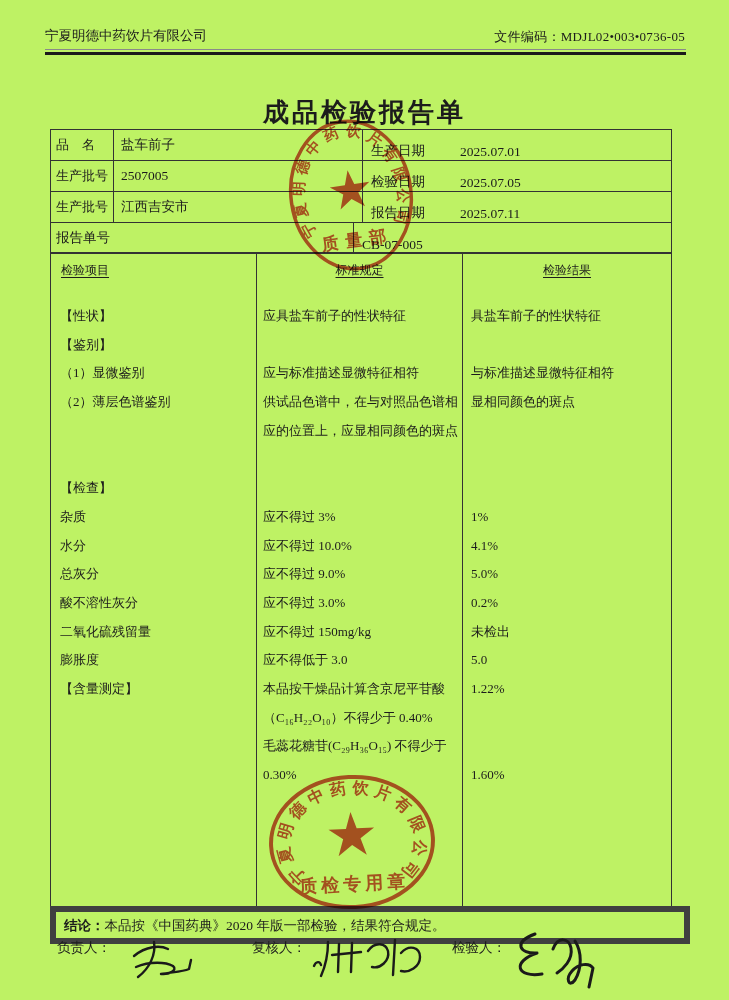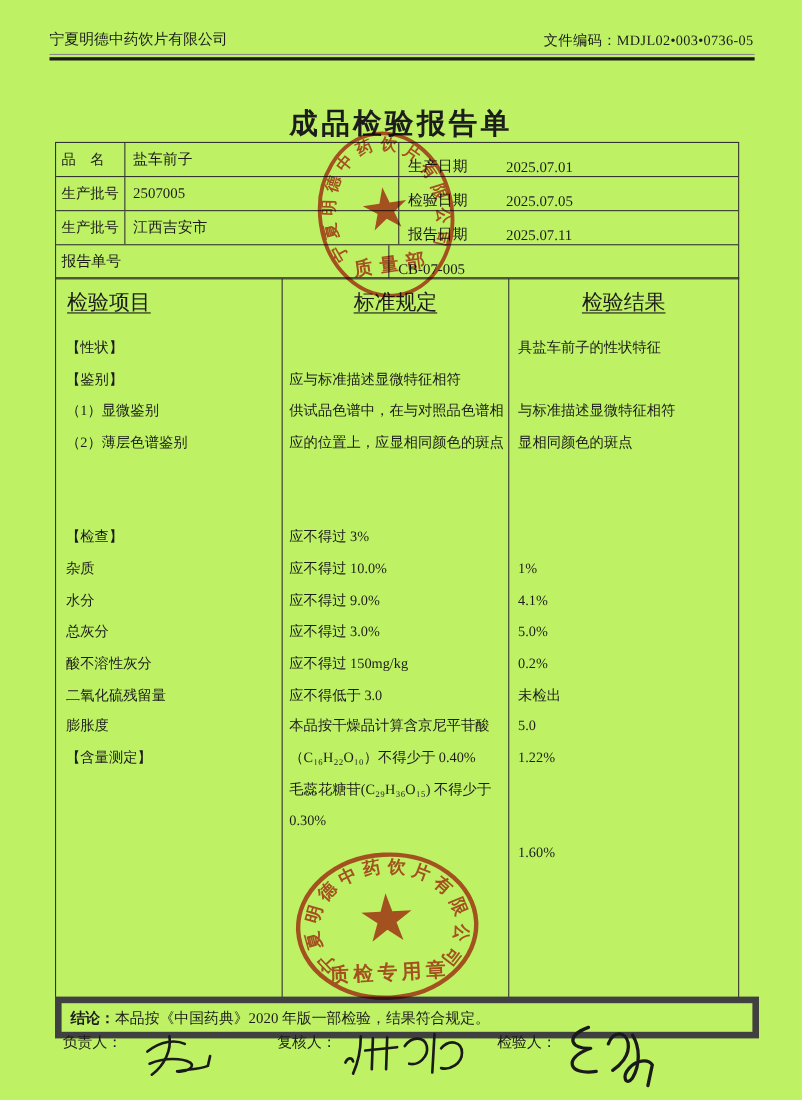--- a/index.html
+++ b/index.html
@@ -25,21 +25,21 @@
   .val{width:241px;padding-left:7px;border-right:1px solid #333;align-self:stretch;display:flex;align-items:center;}
   .rlab{width:89px;padding-left:8px;}
   .rval{flex:1;}
   .lab4{width:297px;padding-left:5px;border-right:1px solid #333;align-self:stretch;display:flex;align-items:center;}
   .rval4{flex:1;padding-left:8px;}
 
   
   .mtable{position:absolute;left:50px;top:252px;width:620px;height:654px;border:1px solid #333;display:flex;}
   .mcol{width:206px;border-right:1px solid #333;box-sizing:border-box;}
   .mcol:last-child{border-right:none;flex:1;}
-  .mhead{height:49px;padding-top:9px;box-sizing:border-box;text-align:center;font-size:19px;
+  .mhead{height:49px;padding-top:9px;box-sizing:border-box;text-align:center;font-size:12px;
          text-decoration:underline;text-underline-offset:3px;}
   .mcol.c1 .mhead{text-align:left;padding-left:10px;}
   .tline{height:28.7px;line-height:28.7px;font-size:13px;white-space:pre;overflow:visible;}
   .mcol.c1 .tline{padding-left:9px;}
   .mcol.c2 .tline{padding-left:6px;}
   .mcol.c3 .tline{padding-left:8px;}
 
   
   .concl{position:absolute;left:50px;top:906px;width:620px;height:26px;border:6px solid #404040;
          box-sizing:content-box;line-height:27px;padding-left:8px;font-size:13.5px;white-space:nowrap;}
@@ -113,20 +113,21 @@
           <div class="tline">膨胀度</div>
           <div class="tline">【含量测定】</div>
           <div class="tline"></div>
           <div class="tline"></div>
           <div class="tline"></div>
         </div>
     </div>
     <div class="mcol c2">
       <div class="mhead">标准规定</div>
       <div class="mlines">
+          <div class="tline">应具盐车前子的性状特征</div>
           <div class="tline"></div>
           <div class="tline">应与标准描述显微特征相符</div>
           <div class="tline">供试品色谱中，在与对照品色谱相</div>
           <div class="tline">应的位置上，应显相同颜色的斑点</div>
           <div class="tline"></div>
           <div class="tline"></div>
           <div class="tline">应不得过 3%</div>
           <div class="tline">应不得过 10.0%</div>
           <div class="tline">应不得过 9.0%</div>
           <div class="tline">应不得过 3.0%</div>

